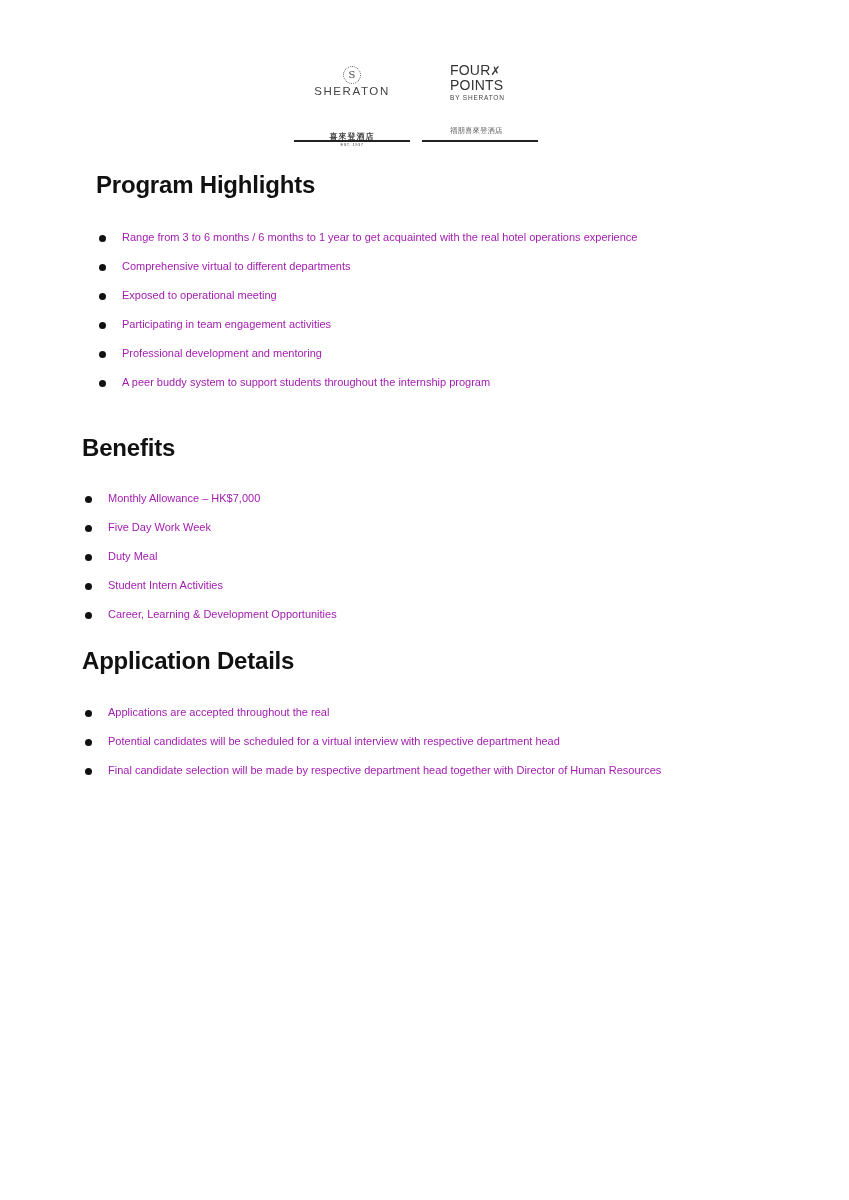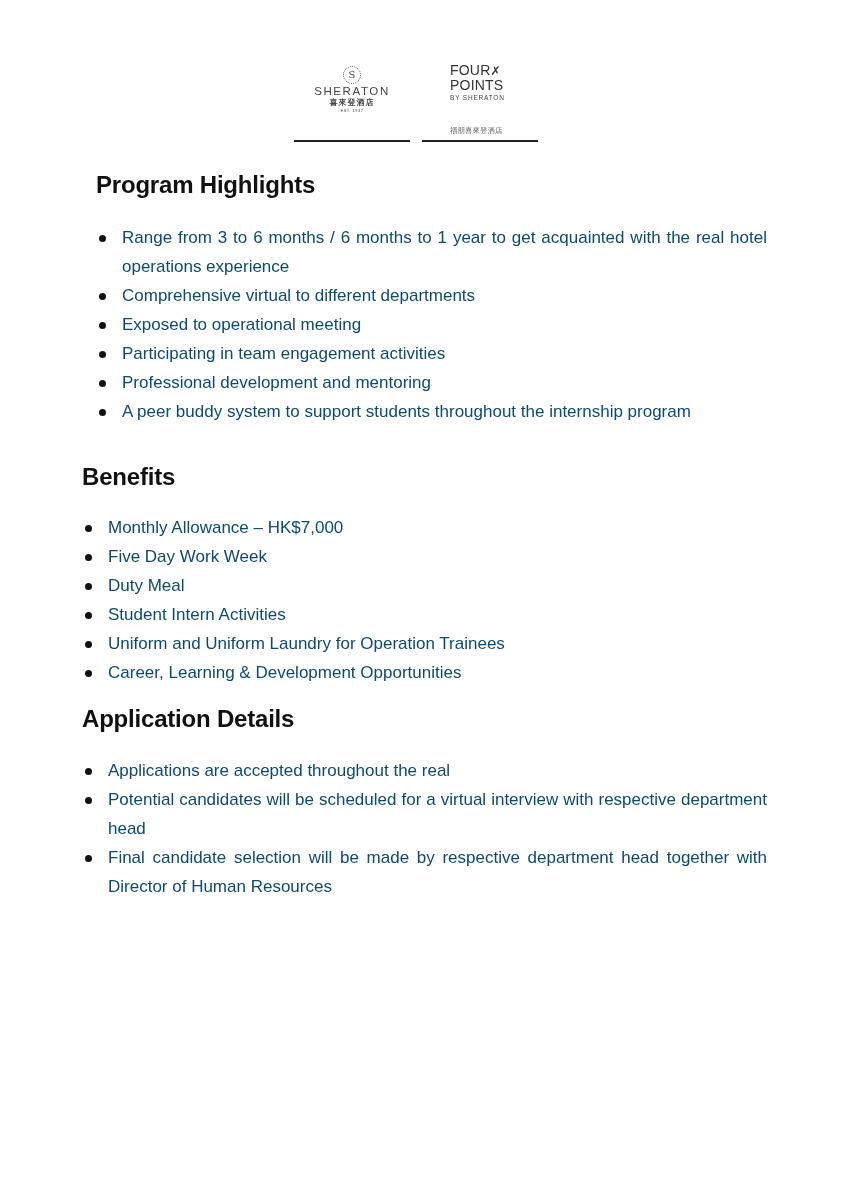--- a/index.html
+++ b/index.html
@@ -47,20 +47,21 @@
       font-size: 11.5px;
       letter-spacing: 1.6px;
       line-height: 13px;
     }
     .sheraton-cn {
       font-size: 8px;
       line-height: 10px;
       letter-spacing: 1px;
       font-weight: bold;
       font-family: "DejaVu Sans", sans-serif;
+      margin-top: 34px;
     }
     .sheraton-est {
       font-size: 4px;
       line-height: 6px;
       letter-spacing: 0.5px;
     }
     .logo-fourpoints {
       left: 422px;
       width: 116px;
       top: 0;
@@ -118,24 +119,24 @@
       letter-spacing: -0.2px;
     }
     .bullets {
       list-style: none;
       margin: 0;
       padding: 0;
     }
     .bullets li {
       position: relative;
       padding-left: 26px;
-      font-size: 17px;
+      font-size: 11px;
       line-height: 29px;
       text-align: justify;
-      color: #0c4a6e;
+      color: #a21caf;
     }
     .bullets li::before {
       content: "";
       position: absolute;
       left: 3px;
       top: 12px;
       width: 7px;
       height: 7px;
       border-radius: 50%;
       background: #111;
@@ -188,21 +189,20 @@
     </ul>
   </section>
 
   <section id="sec-benefits">
     <h2 class="section-title">Benefits</h2>
     <ul class="bullets">
       <li>Monthly Allowance – HK$7,000</li>
       <li>Five Day Work Week</li>
       <li>Duty Meal</li>
       <li>Student Intern Activities</li>
-      <li>Uniform and Uniform Laundry for Operation Trainees</li>
       <li>Career, Learning &amp; Development Opportunities</li>
     </ul>
   </section>
 
   <section id="sec-application">
     <h2 class="section-title">Application Details</h2>
     <ul class="bullets">
       <li>Applications are accepted throughout the real</li>
       <li>Potential candidates will be scheduled for a virtual interview with respective department head</li>
       <li>Final candidate selection will be made by respective department head together with Director of Human Resources</li>

